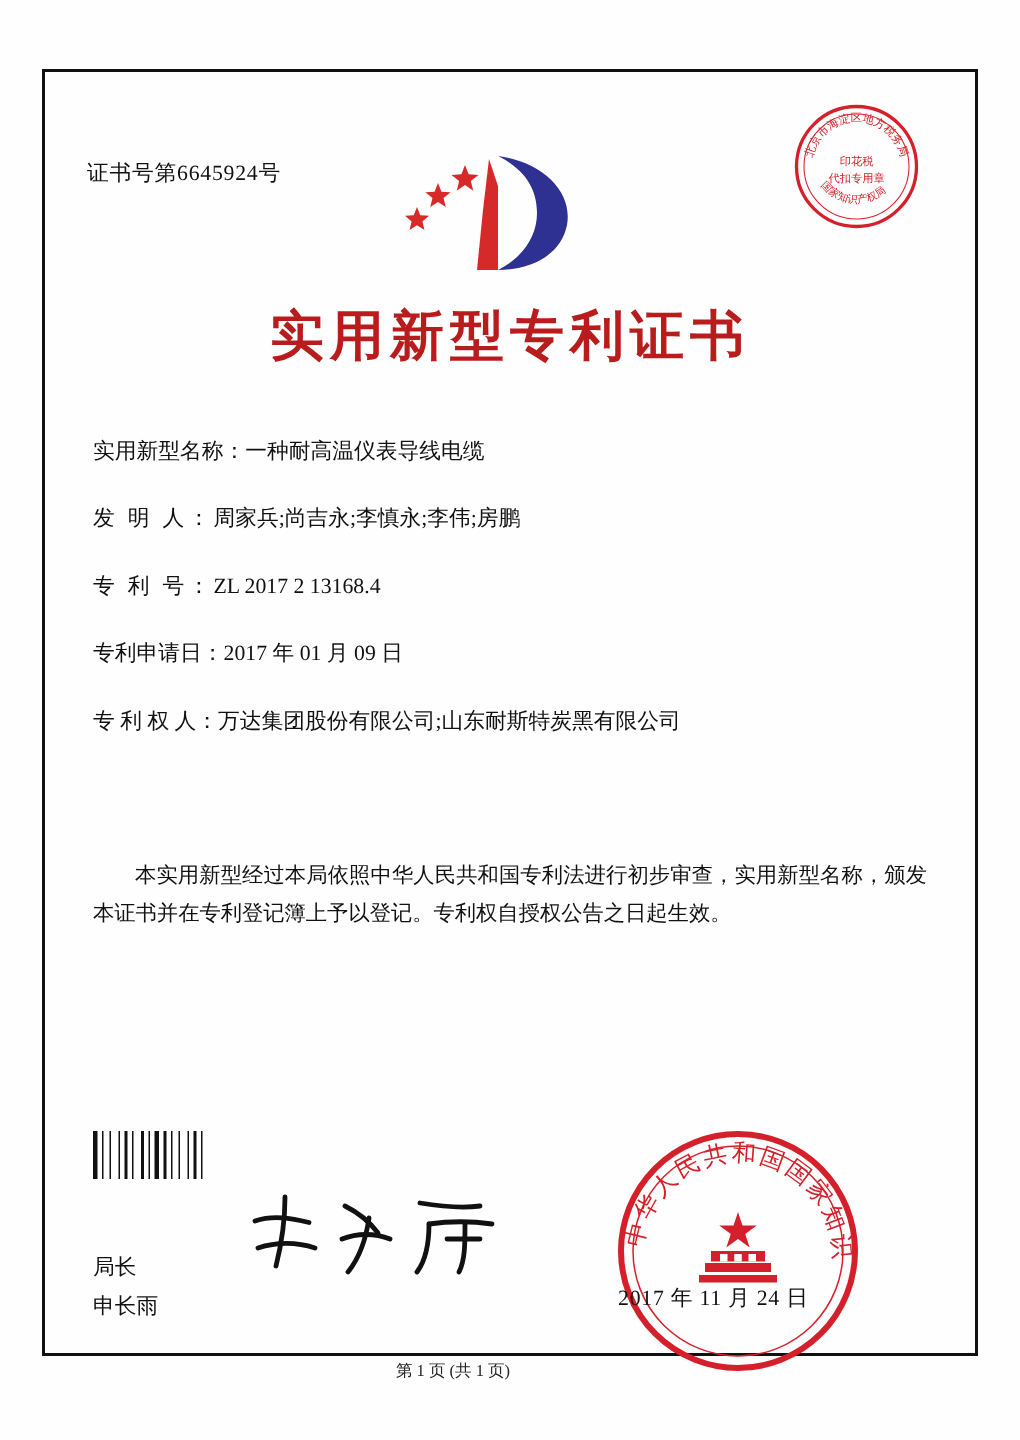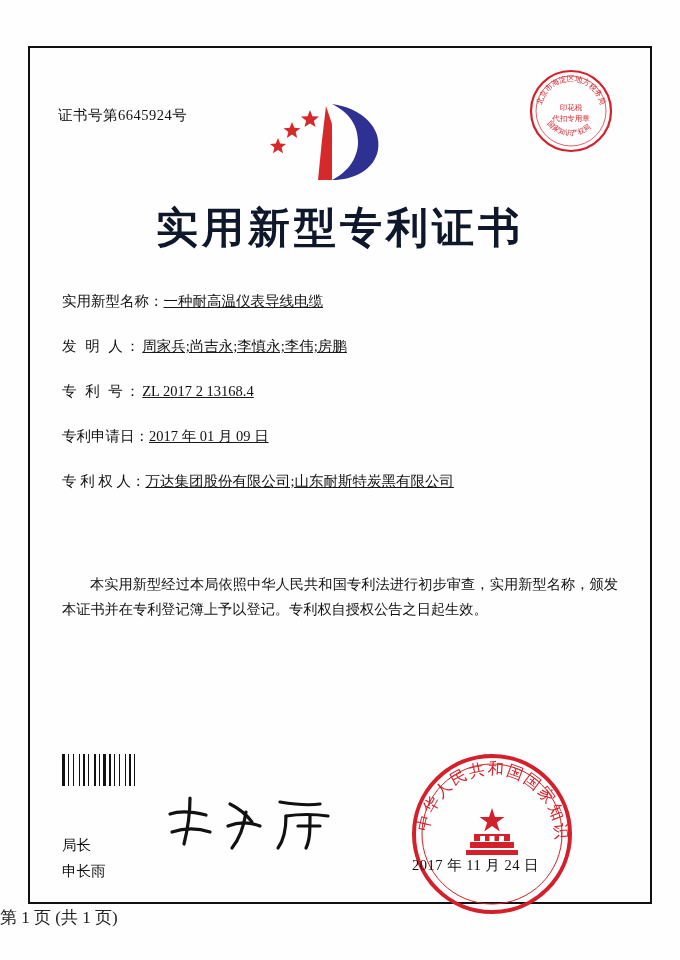--- a/index.html
+++ b/index.html
@@ -58,33 +58,32 @@
     width: 86px;
     height: 86px;
   }
   
   .main-title {
     position: absolute;
     left: 0;
     top: 200px;
     width: 680px;
     text-align: center;
-    font-size: 42px;
+    font-size: 36px;
     font-weight: bold;
     letter-spacing: 4px;
     font-family: "Liberation Serif", "DejaVu Serif", serif;
-    color: #0f172a;
+    color: #b91c1c;
   }
   
   .fields {
     position: absolute;
     left: 62px;
     top: 292px;
     width: 560px;
-    text-decoration: underline;
   }
   .field-row {
     font-size: 14.5px;
     line-height: 19px;
     margin-bottom: 26px;
     color: #111;
     white-space: nowrap;
   }
   .field-label {
     display: inline-block;
@@ -159,22 +158,22 @@
     font-size: 14.5px;
     color: #111;
     letter-spacing: 0.5px;
   }
   
   .footer {
     position: absolute;
     left: 0;
     top: 906px;
     width: 604px;
-    text-align: left;
-    font-size: 17px;
+    text-align: center;
+    font-size: 11px;
     color: #222;
   }
 </style>
 </head>
 <body>
 
 <div class="page">
 
   <div class="cert-border"></div>
 

